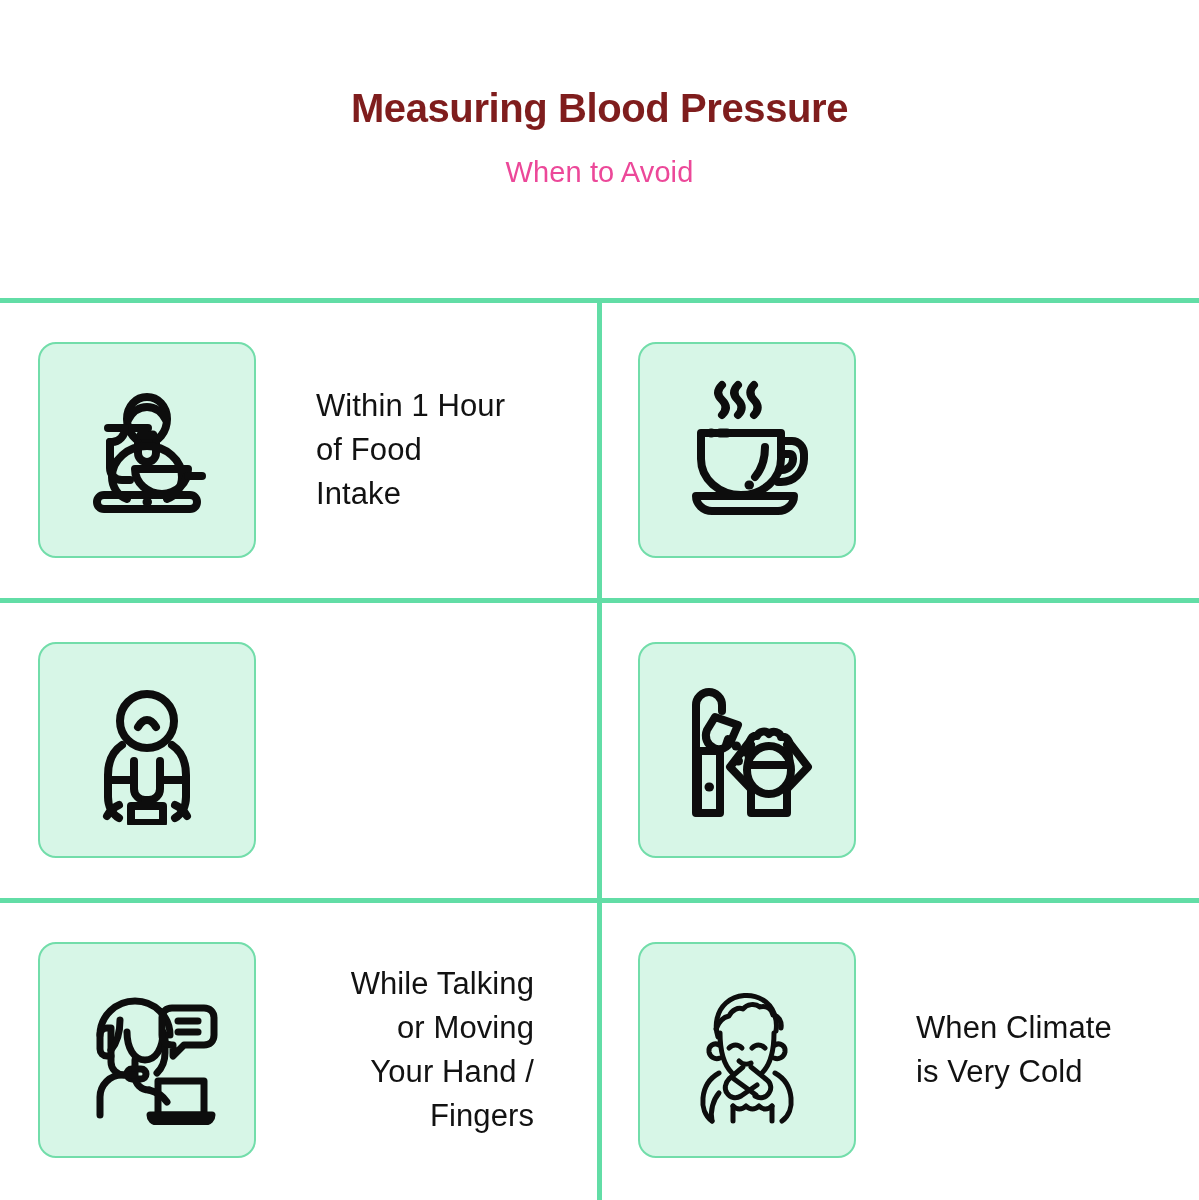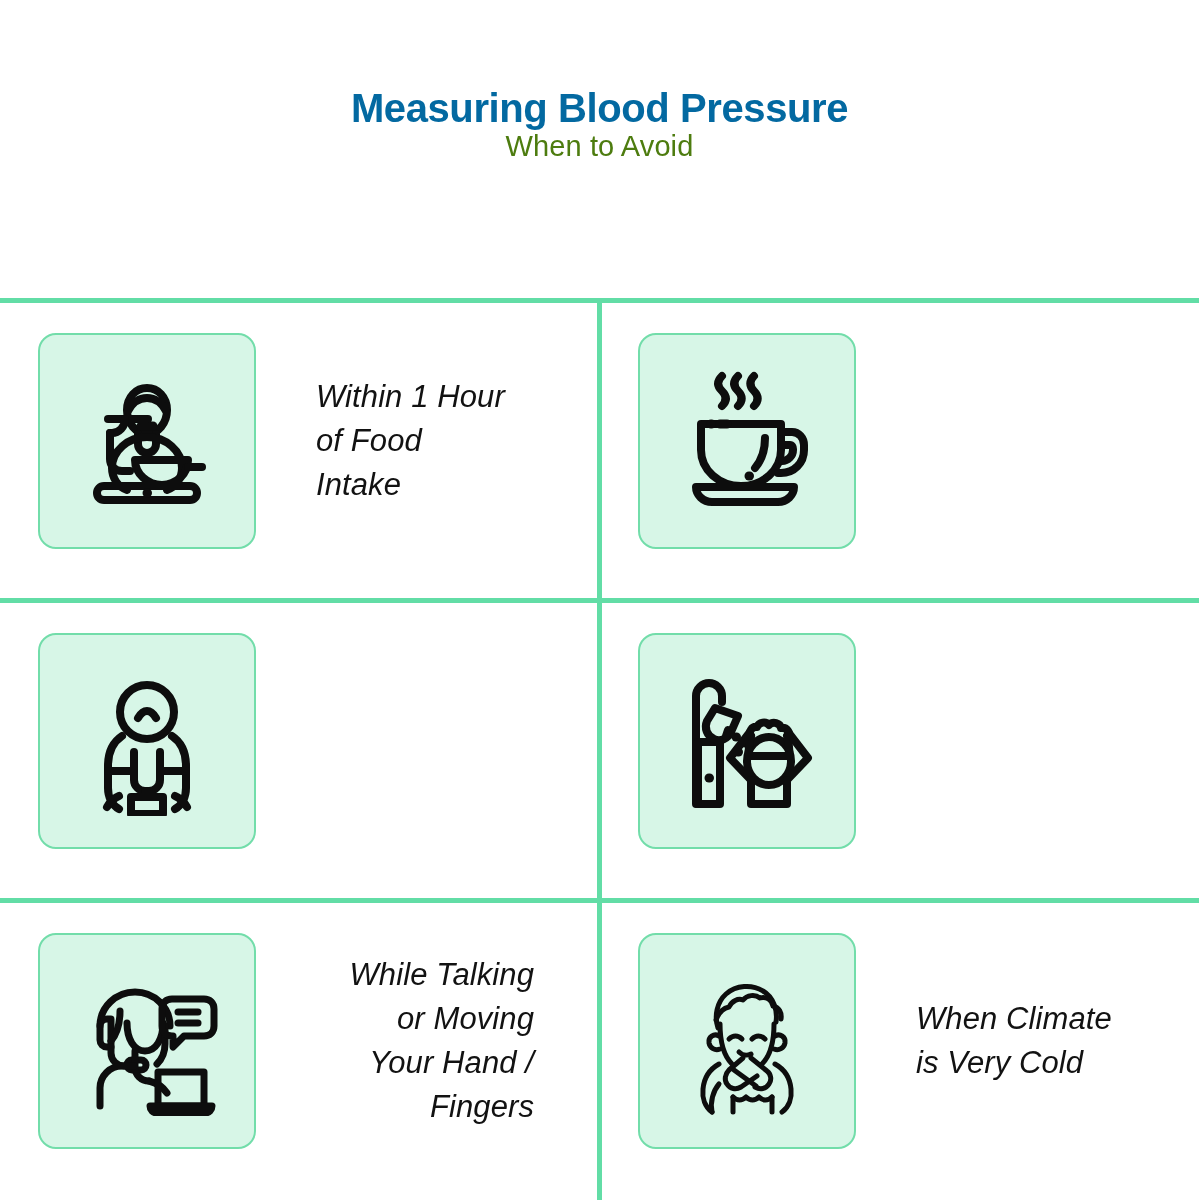--- a/index.html
+++ b/index.html
@@ -7,36 +7,36 @@
     width:1199px; height:1200px;
     background:#ffffff;
     font-family:"Liberation Sans", sans-serif;
     overflow:hidden;
   }
   .page { position:relative; width:1199px; height:1200px; background:#fff; }
 
   
   .header { padding-top:86px; text-align:center; }
   .title {
-    font-size:40px; font-weight:700; color:#0369a1;
+    font-size:40px; font-weight:700; color:#7f1d1d;
     letter-spacing:-0.4px; line-height:1.1;
   }
   .subtitle {
-    font-size:29px; font-weight:400; color:#4d7c0f;
+    margin-top:26px;
+    font-size:29px; font-weight:400; color:#ec4899;
     letter-spacing:0.1px;
   }
 
   
   .grid {
-    position:absolute; left:0; top:291px;
+    position:absolute; left:0; top:300px;
     width:1199px; height:900px;
     display:grid;
     grid-template-columns:600px 599px;
     grid-template-rows:300px 300px 300px;
-    font-style:italic;
   }
   .hline {
     position:absolute; left:0; width:1199px; height:5px;
     background:#62dda6;
   }
   .hline.r0 { top:298px; }
   .hline.r1 { top:598px; }
   .hline.r2 { top:898px; }
   .vline {
     position:absolute; left:597px; top:300px;

